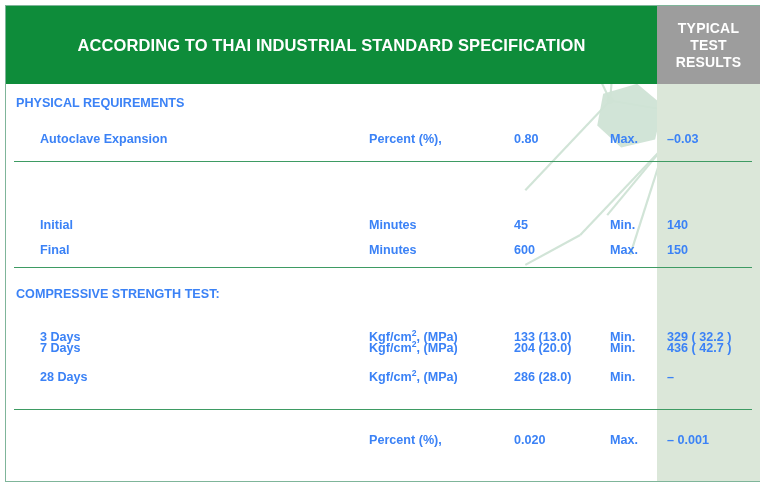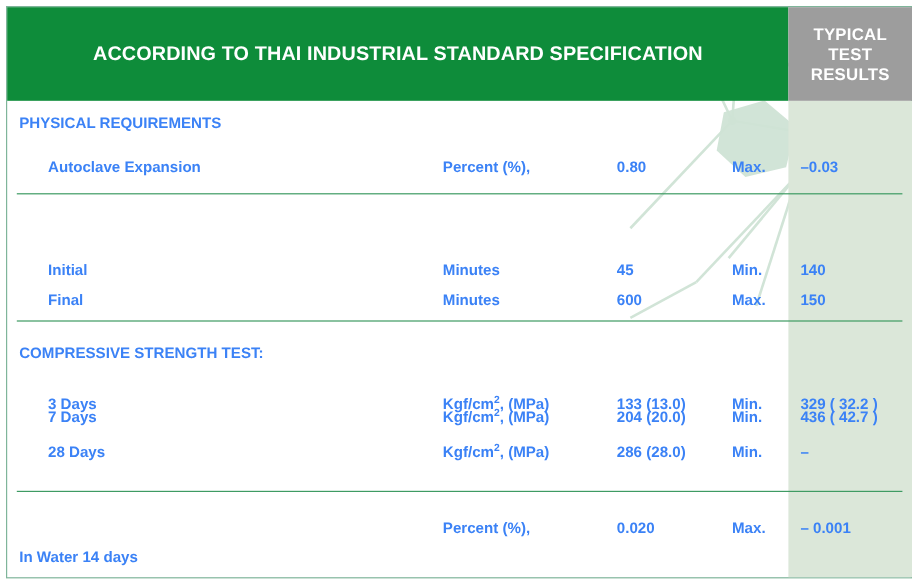--- a/index.html
+++ b/index.html
@@ -238,19 +238,16 @@
           <div class="cell c-limit">Min.</div>
           <div class="cell c-result">–</div>
         </div>
         <div class="sep" style="top: 325px;"></div>
         <div class="row" style="top: 346px;">
           <div class="cell c-unit">Percent (%),</div>
           <div class="cell c-spec">0.020</div>
           <div class="cell c-limit">Max.</div>
           <div class="cell c-result">– 0.001</div>
         </div>
-        <div class="row" style="top: 370px;">
-          <div class="cell c-label bold">In Water 14 days</div>
-        </div>
       </div>
 
   </div>
 </div>
 
 </body></html>

